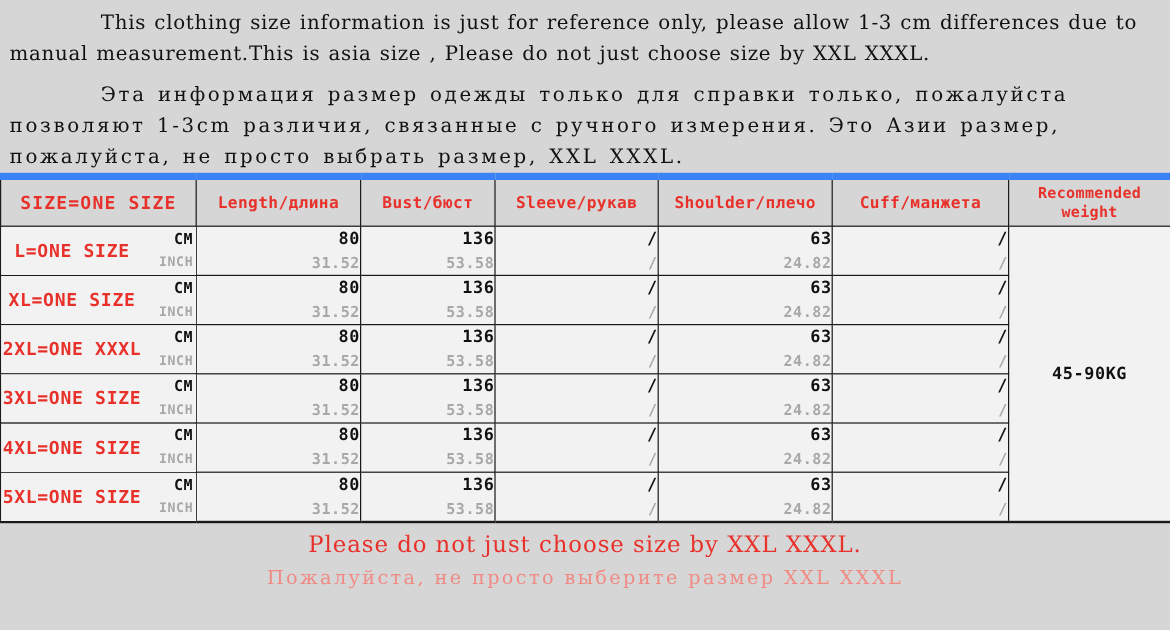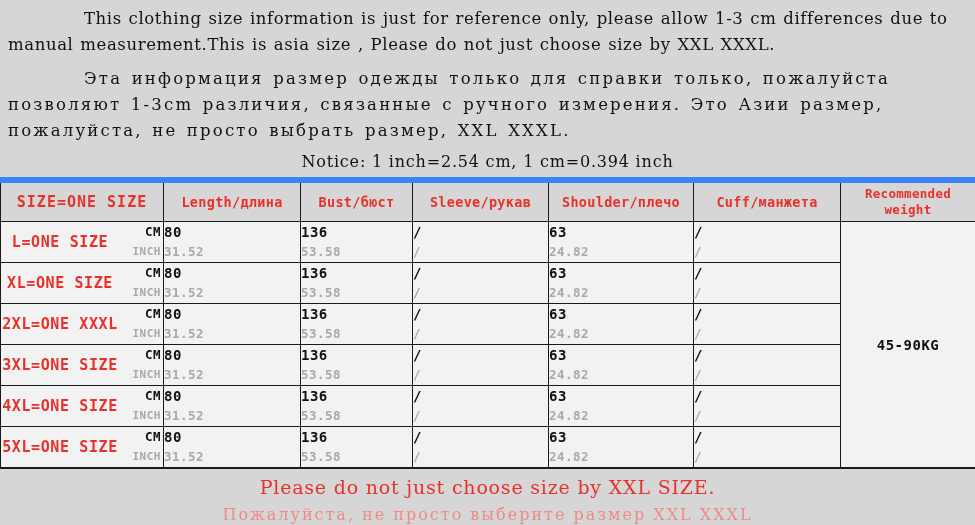--- a/index.html
+++ b/index.html
@@ -127,21 +127,21 @@
     font-family: "DejaVu Sans Mono", monospace;
     font-weight: bold;
     font-size: 11px;
     color: #a8a8a8;
     text-align: right;
     line-height: 20px;
     letter-spacing: 0.5px;
   }
 
   td.val-cell {
-    text-align: left;
+    text-align: right;
     height: 40px;
     padding: 0;
   }
   td.val-cell .v-cm {
     display: block;
     font-family: "DejaVu Sans Mono", monospace;
     font-weight: bold;
     font-size: 14px;
     color: #111111;
     line-height: 20px;
@@ -191,21 +191,20 @@
   }
 </style>
 </head>
 <body>
 
 <div class="page">
 
   <div class="intro-block">
     <p class="intro-en">This clothing size information is just for reference only, please allow 1-3 cm differences due to manual measurement.This is asia size , Please do not just choose size by XXL XXXL.</p>
     <p class="intro-ru">Эта информация размер одежды только для справки только, пожалуйста позволяют 1-3cm различия, связанные с ручного измерения. Это Азии размер, пожалуйста, не просто выбрать размер, XXL XXXL.</p>
-    <div class="notice">Notice: 1 inch=2.54 cm, 1 cm=0.394 inch</div>
   </div>
 
   <table class="size-table">
     <colgroup>
       <col style="width:163px">
       <col style="width:137px">
       <col style="width:112px">
       <col style="width:136px">
       <col style="width:145px">
       <col style="width:147px">
@@ -402,17 +401,17 @@
         <td class="val-cell">
           <span class="v-cm">/</span>
           <span class="v-inch">/</span>
         </td>
       </tr>
 
     </tbody>
   </table>
 
   <div class="footer">
-    <div class="footer-en">Please do not just choose size by XXL SIZE.</div>
+    <div class="footer-en">Please do not just choose size by XXL XXXL.</div>
     <div class="footer-ru">Пожалуйста, не просто выберите размер XXL XXXL</div>
   </div>
 
 </div>
 
 </body></html>

